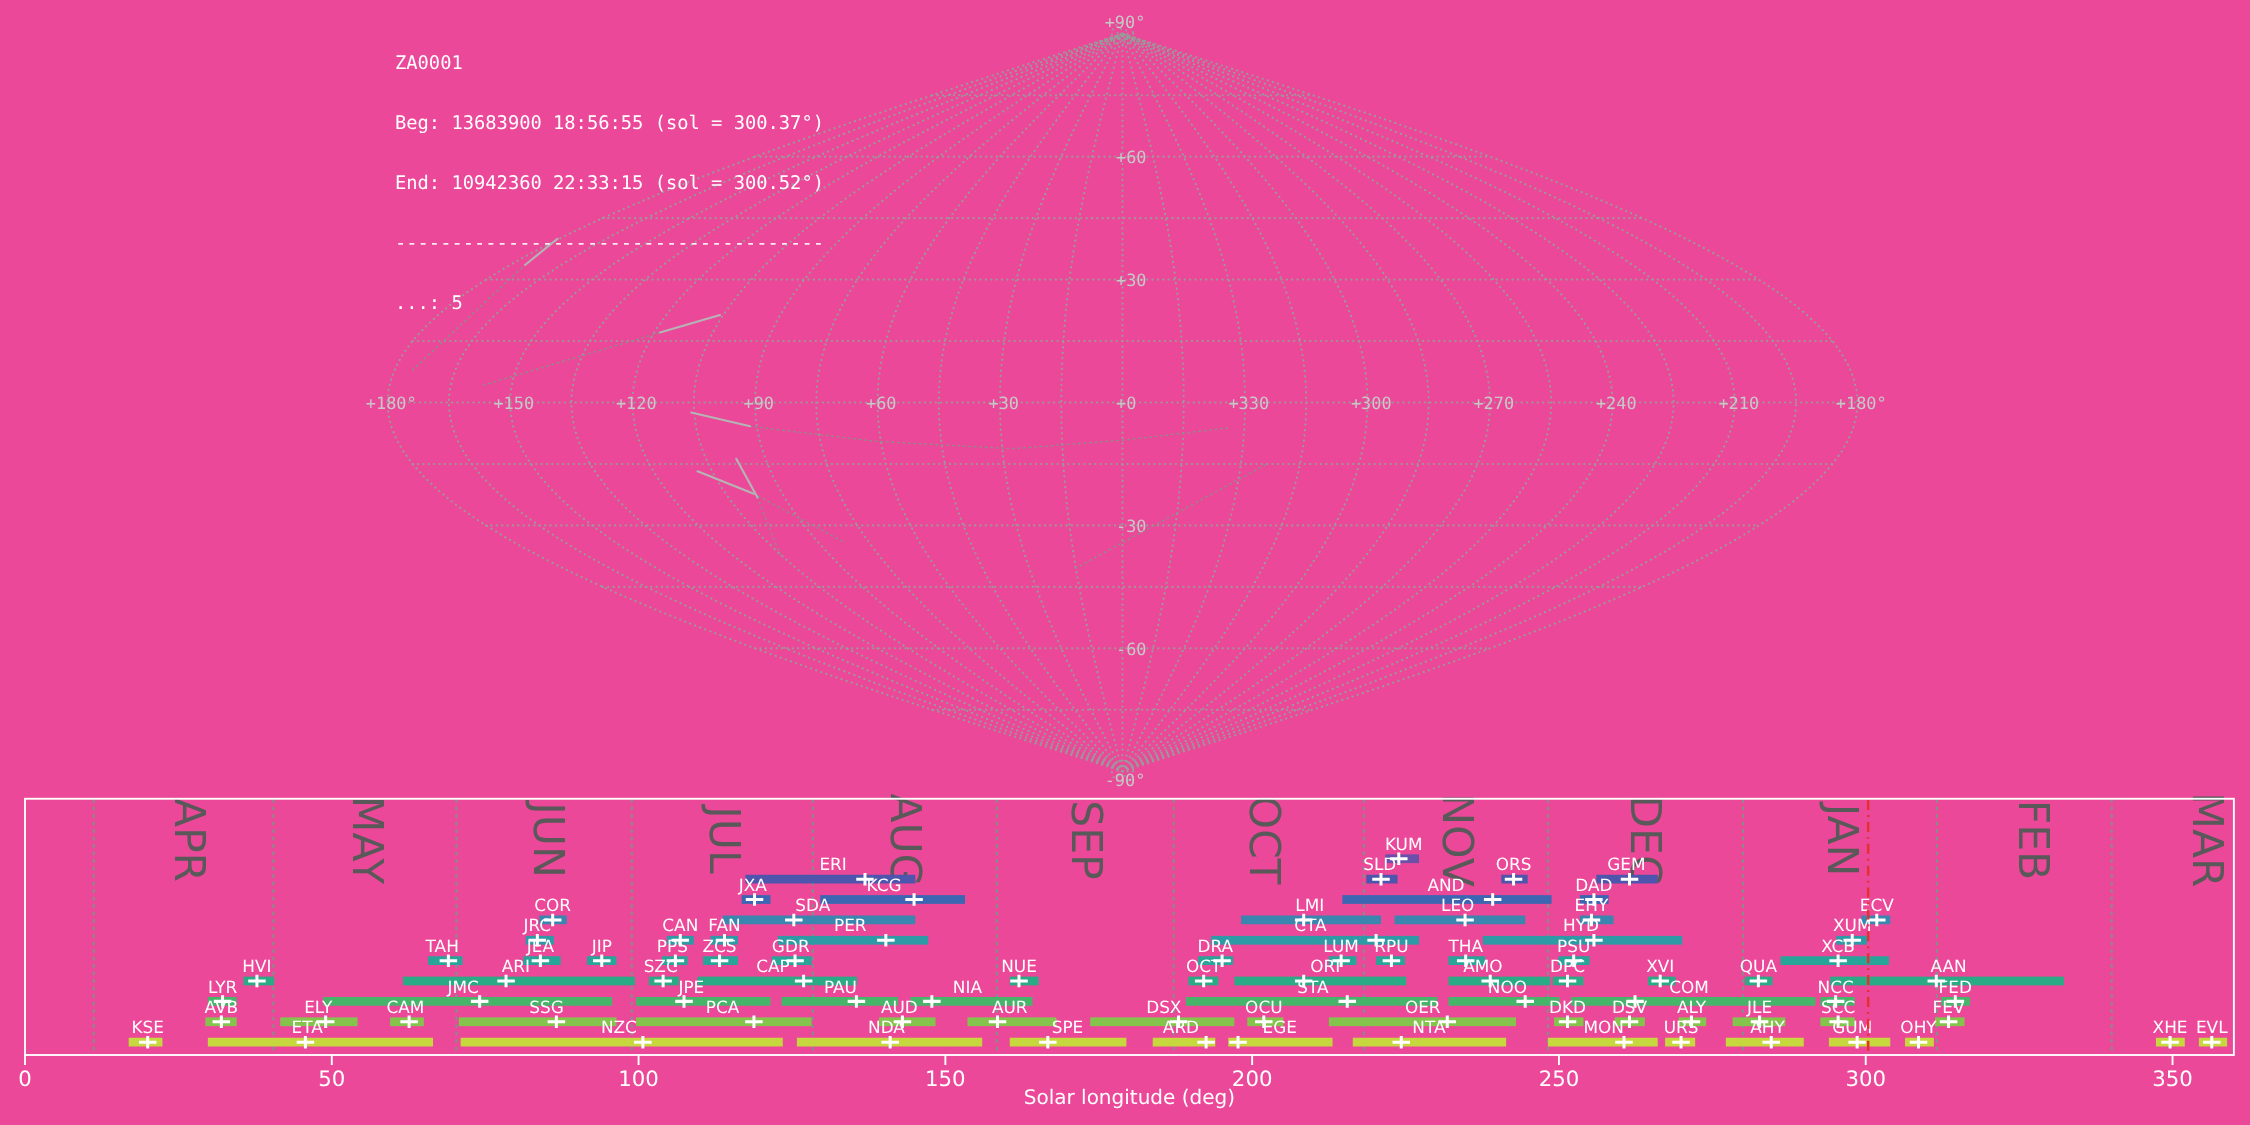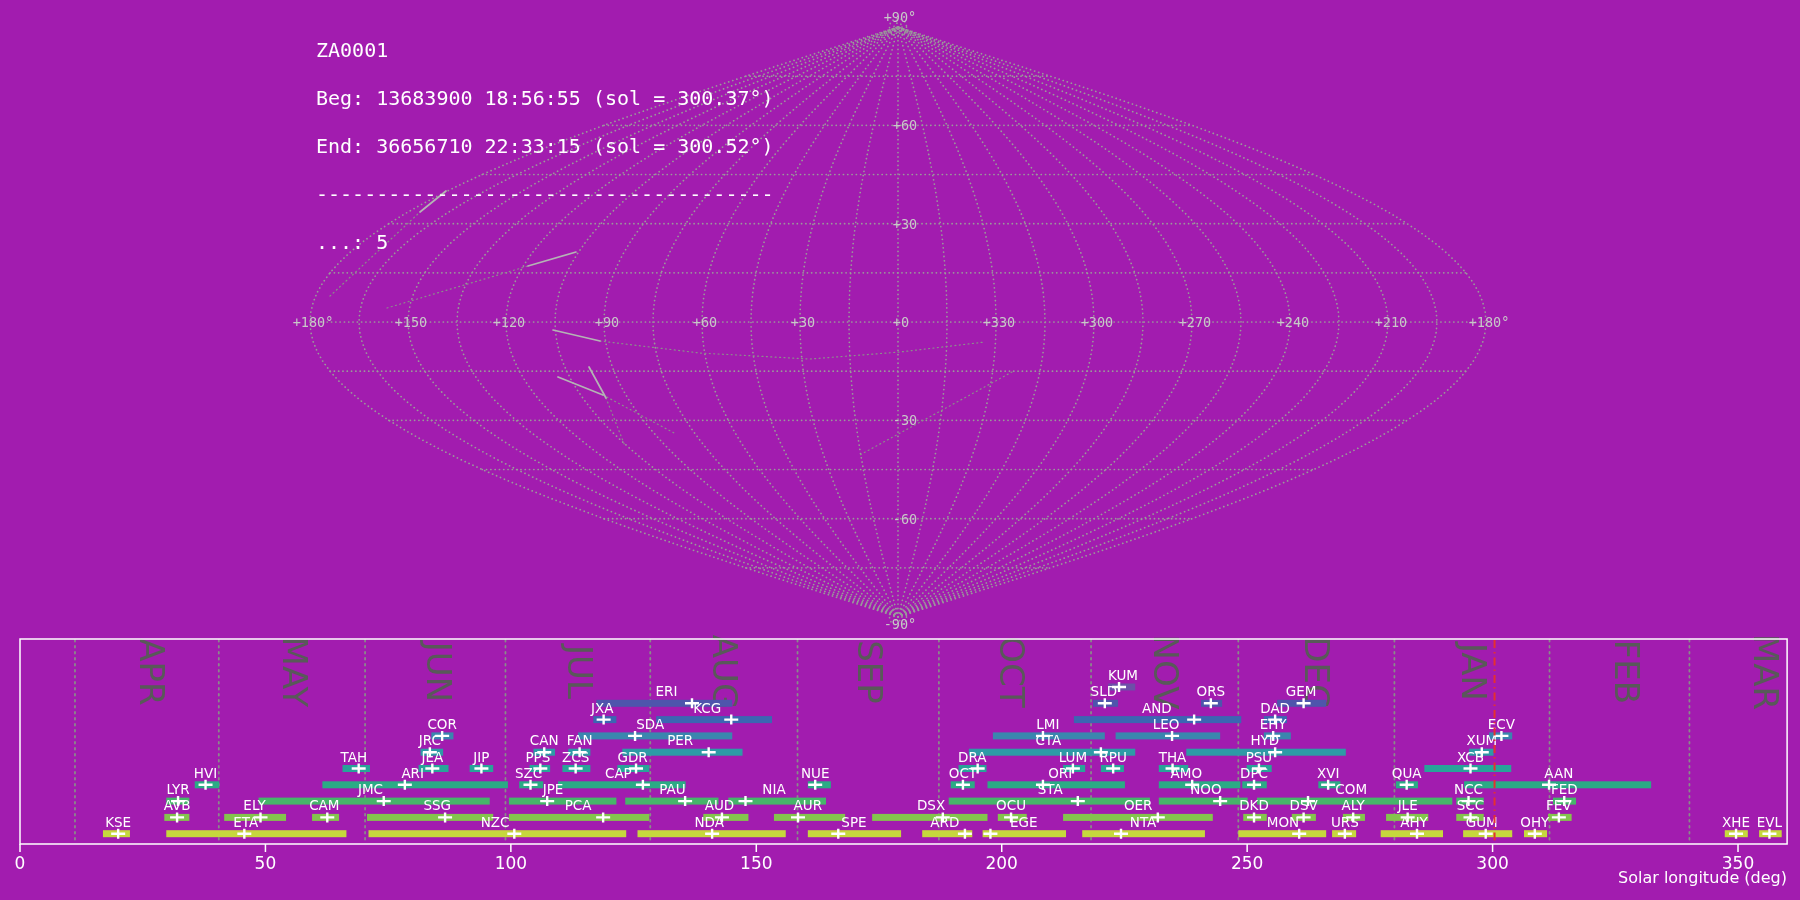--- a/index.html
+++ b/index.html
@@ -1,20 +1,20 @@
 <!DOCTYPE html>
 <html><head>
 <meta charset="utf-8">
 <style>
   html,body{margin:0;padding:0;background:#000;}
-  #stage{position:relative;width:1800px;height:900px;background:#a21caf;overflow:hidden;
+  #stage{position:relative;width:1800px;height:900px;background:#ec4899;overflow:hidden;
          font-family:"DejaVu Sans",sans-serif;}
   #infoPanel{position:absolute;left:316px;top:10px;color:#fff;
-             font-family:"DejaVu Sans Mono",monospace;font-size:20px;line-height:16px;white-space:pre;}
-  #xlabel{position:absolute;left:20px;top:868px;width:1767px;text-align:right;color:#fff;
+             font-family:"DejaVu Sans Mono",monospace;font-size:15px;line-height:16px;white-space:pre;}
+  #xlabel{position:absolute;left:20px;top:868px;width:1767px;text-align:center;color:#fff;
           font-size:16px;font-family:"DejaVu Sans",sans-serif;}
   svg{position:absolute;left:0;top:0;}
 </style>
 </head>
 <body>
 
 <div id="stage">
   <svg id="plot" width="1800" height="900" viewBox="0 0 1800 900">
       <line x1="745.8144014797178" y1="567.8333333333334" x2="1050.1855985202822" y2="567.8333333333334" stroke="#9a9a9a" stroke-width="1.7" fill="none" stroke-dasharray="0.1 4.2" stroke-linecap="round"></line>
       <line x1="604" y1="518.6666666666666" x2="1192" y2="518.6666666666666" stroke="#9a9a9a" stroke-width="1.7" fill="none" stroke-dasharray="0.1 4.2" stroke-linecap="round"></line>
@@ -387,19 +387,19 @@
       <text x="1247.1527777777778" y="869" font-size="17" fill="#fff" text-anchor="middle" font-family="&quot;DejaVu Sans&quot;,sans-serif">250</text>
       <line x1="1492.5833333333333" y1="844" x2="1492.5833333333333" y2="852" stroke="#fff" stroke-width="1.5"></line>
       <text x="1492.5833333333333" y="869" font-size="17" fill="#fff" text-anchor="middle" font-family="&quot;DejaVu Sans&quot;,sans-serif">300</text>
       <line x1="1738.013888888889" y1="844" x2="1738.013888888889" y2="852" stroke="#fff" stroke-width="1.5"></line>
       <text x="1738.013888888889" y="869" font-size="17" fill="#fff" text-anchor="middle" font-family="&quot;DejaVu Sans&quot;,sans-serif">350</text>
     </svg>
 
   <div id="infoPanel">
     <div>ZA0001</div>
     <div>Beg: 13683900 18:56:55 (sol = 300.37°)</div>
-    <div>End: 36656710 22:33:15 (sol = 300.52°)</div>
+    <div>End: 10942360 22:33:15 (sol = 300.52°)</div>
     <div>--------------------------------------</div>
     <div>...: 5</div>
   </div>
 
   <div id="xlabel">Solar longitude (deg)</div>
 </div>
 
 </body></html>

